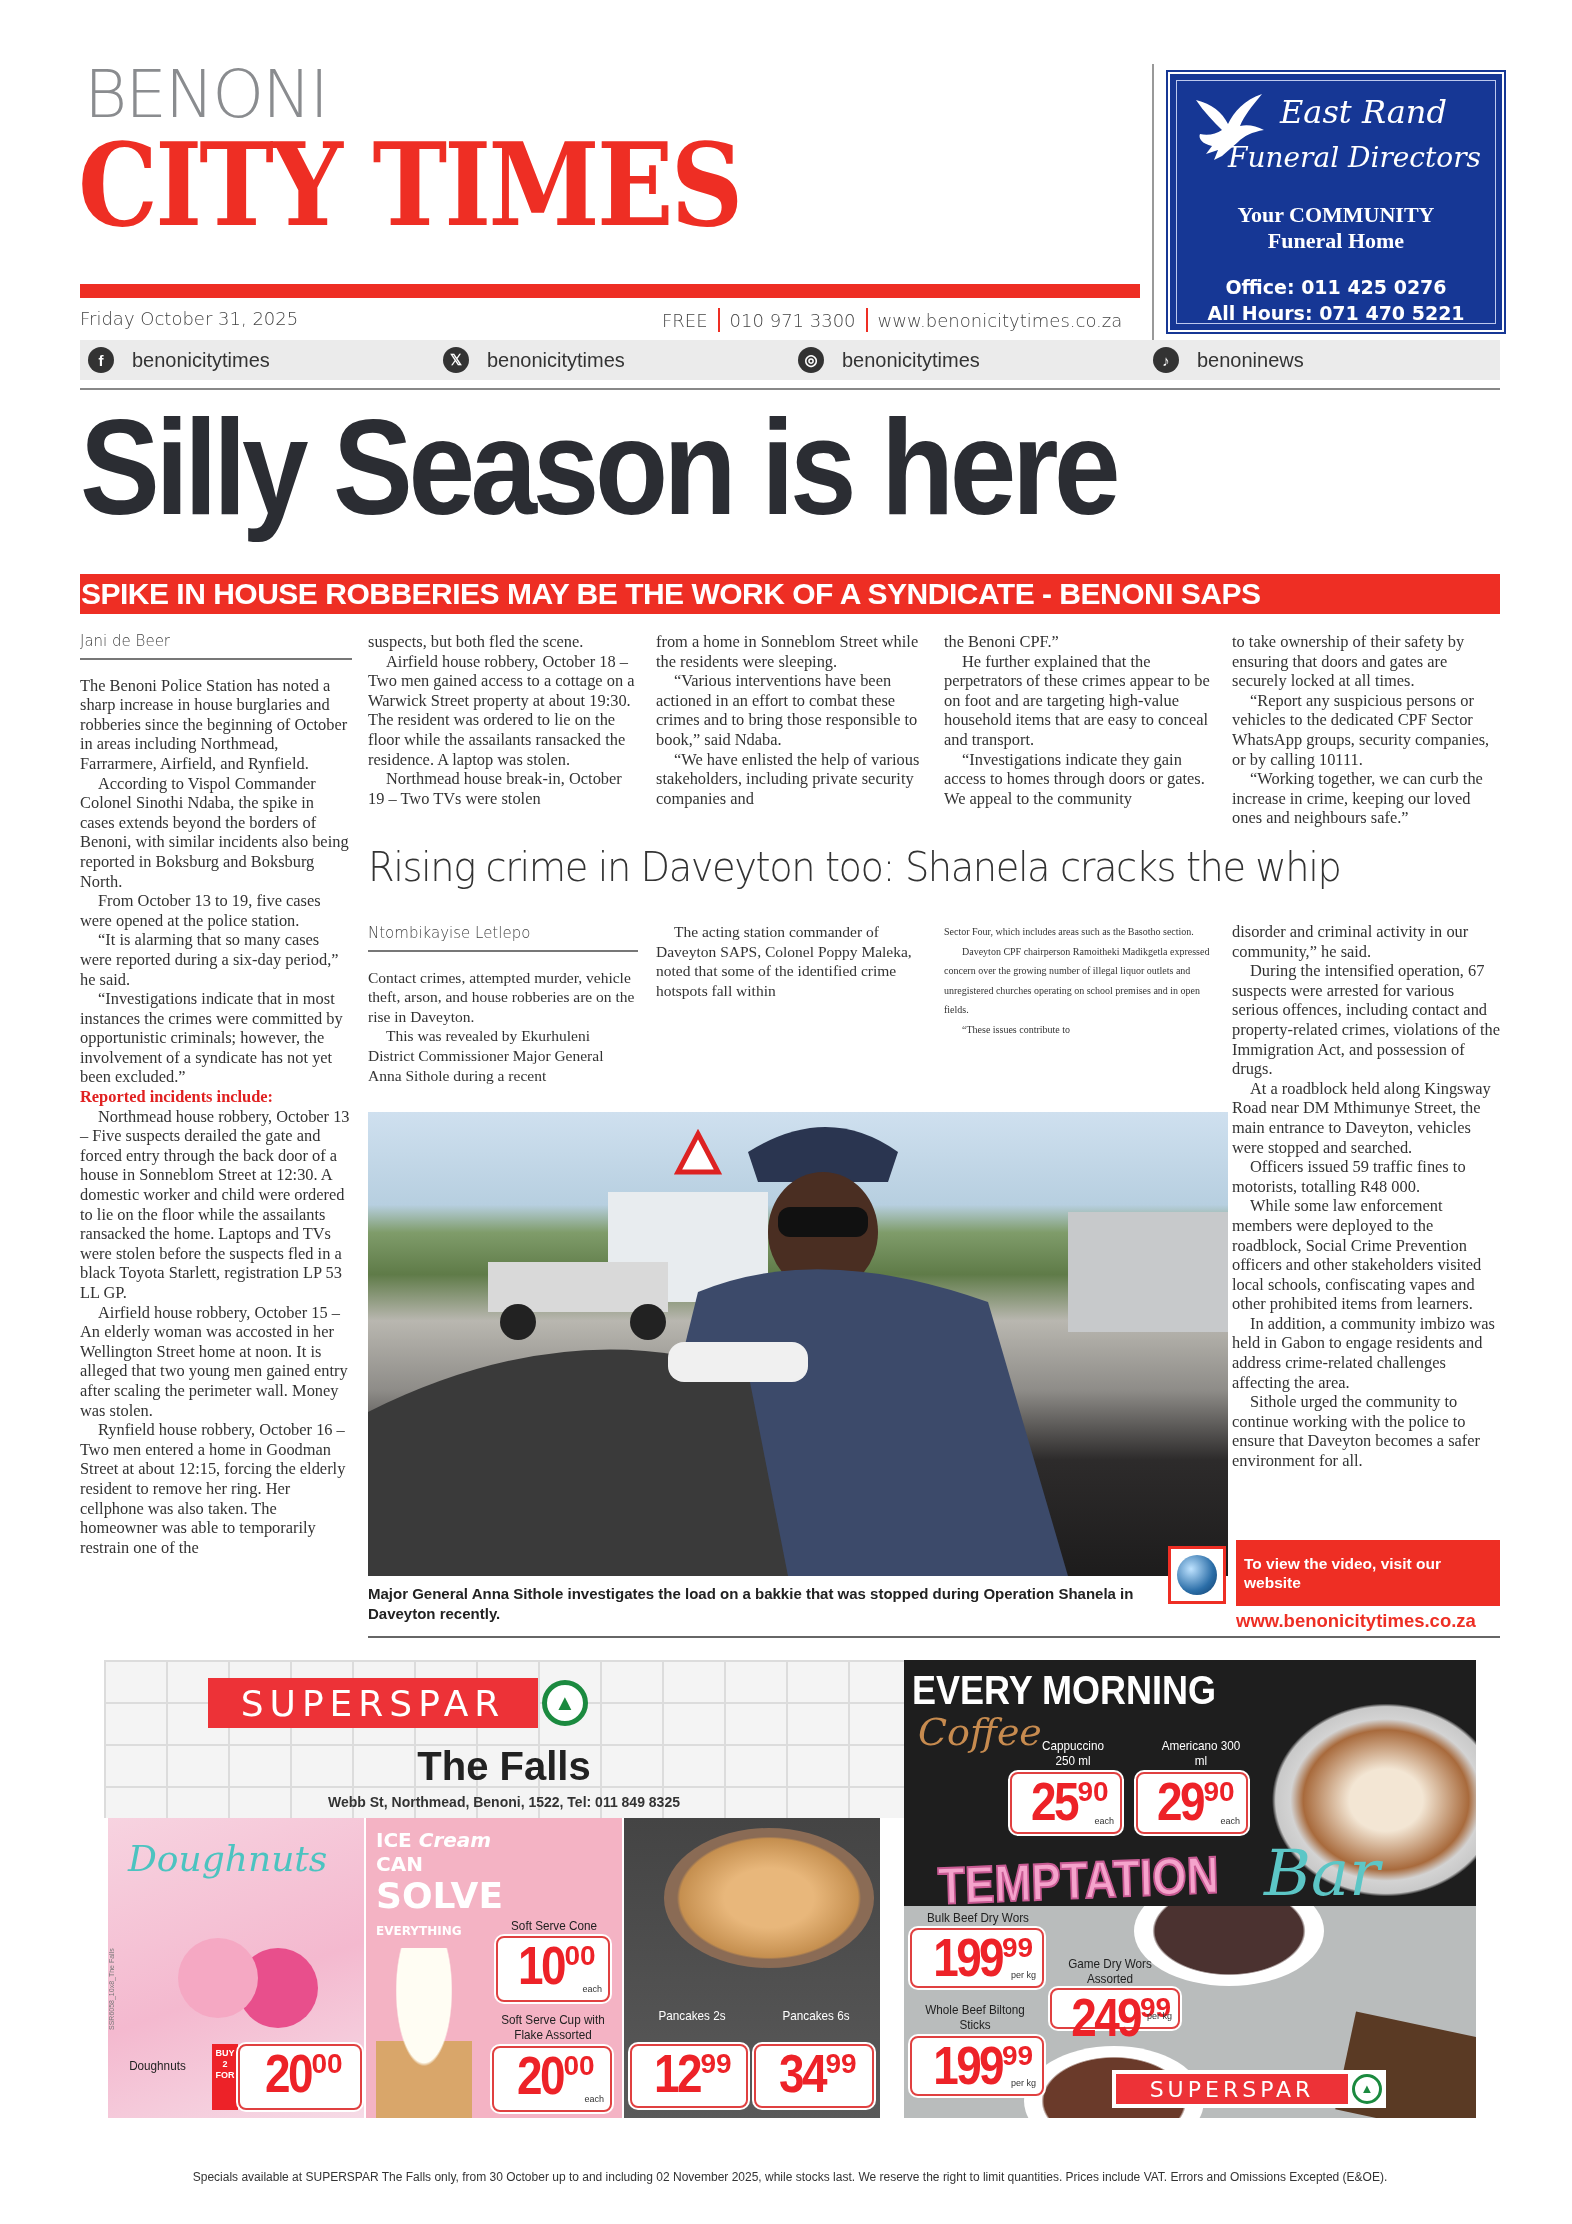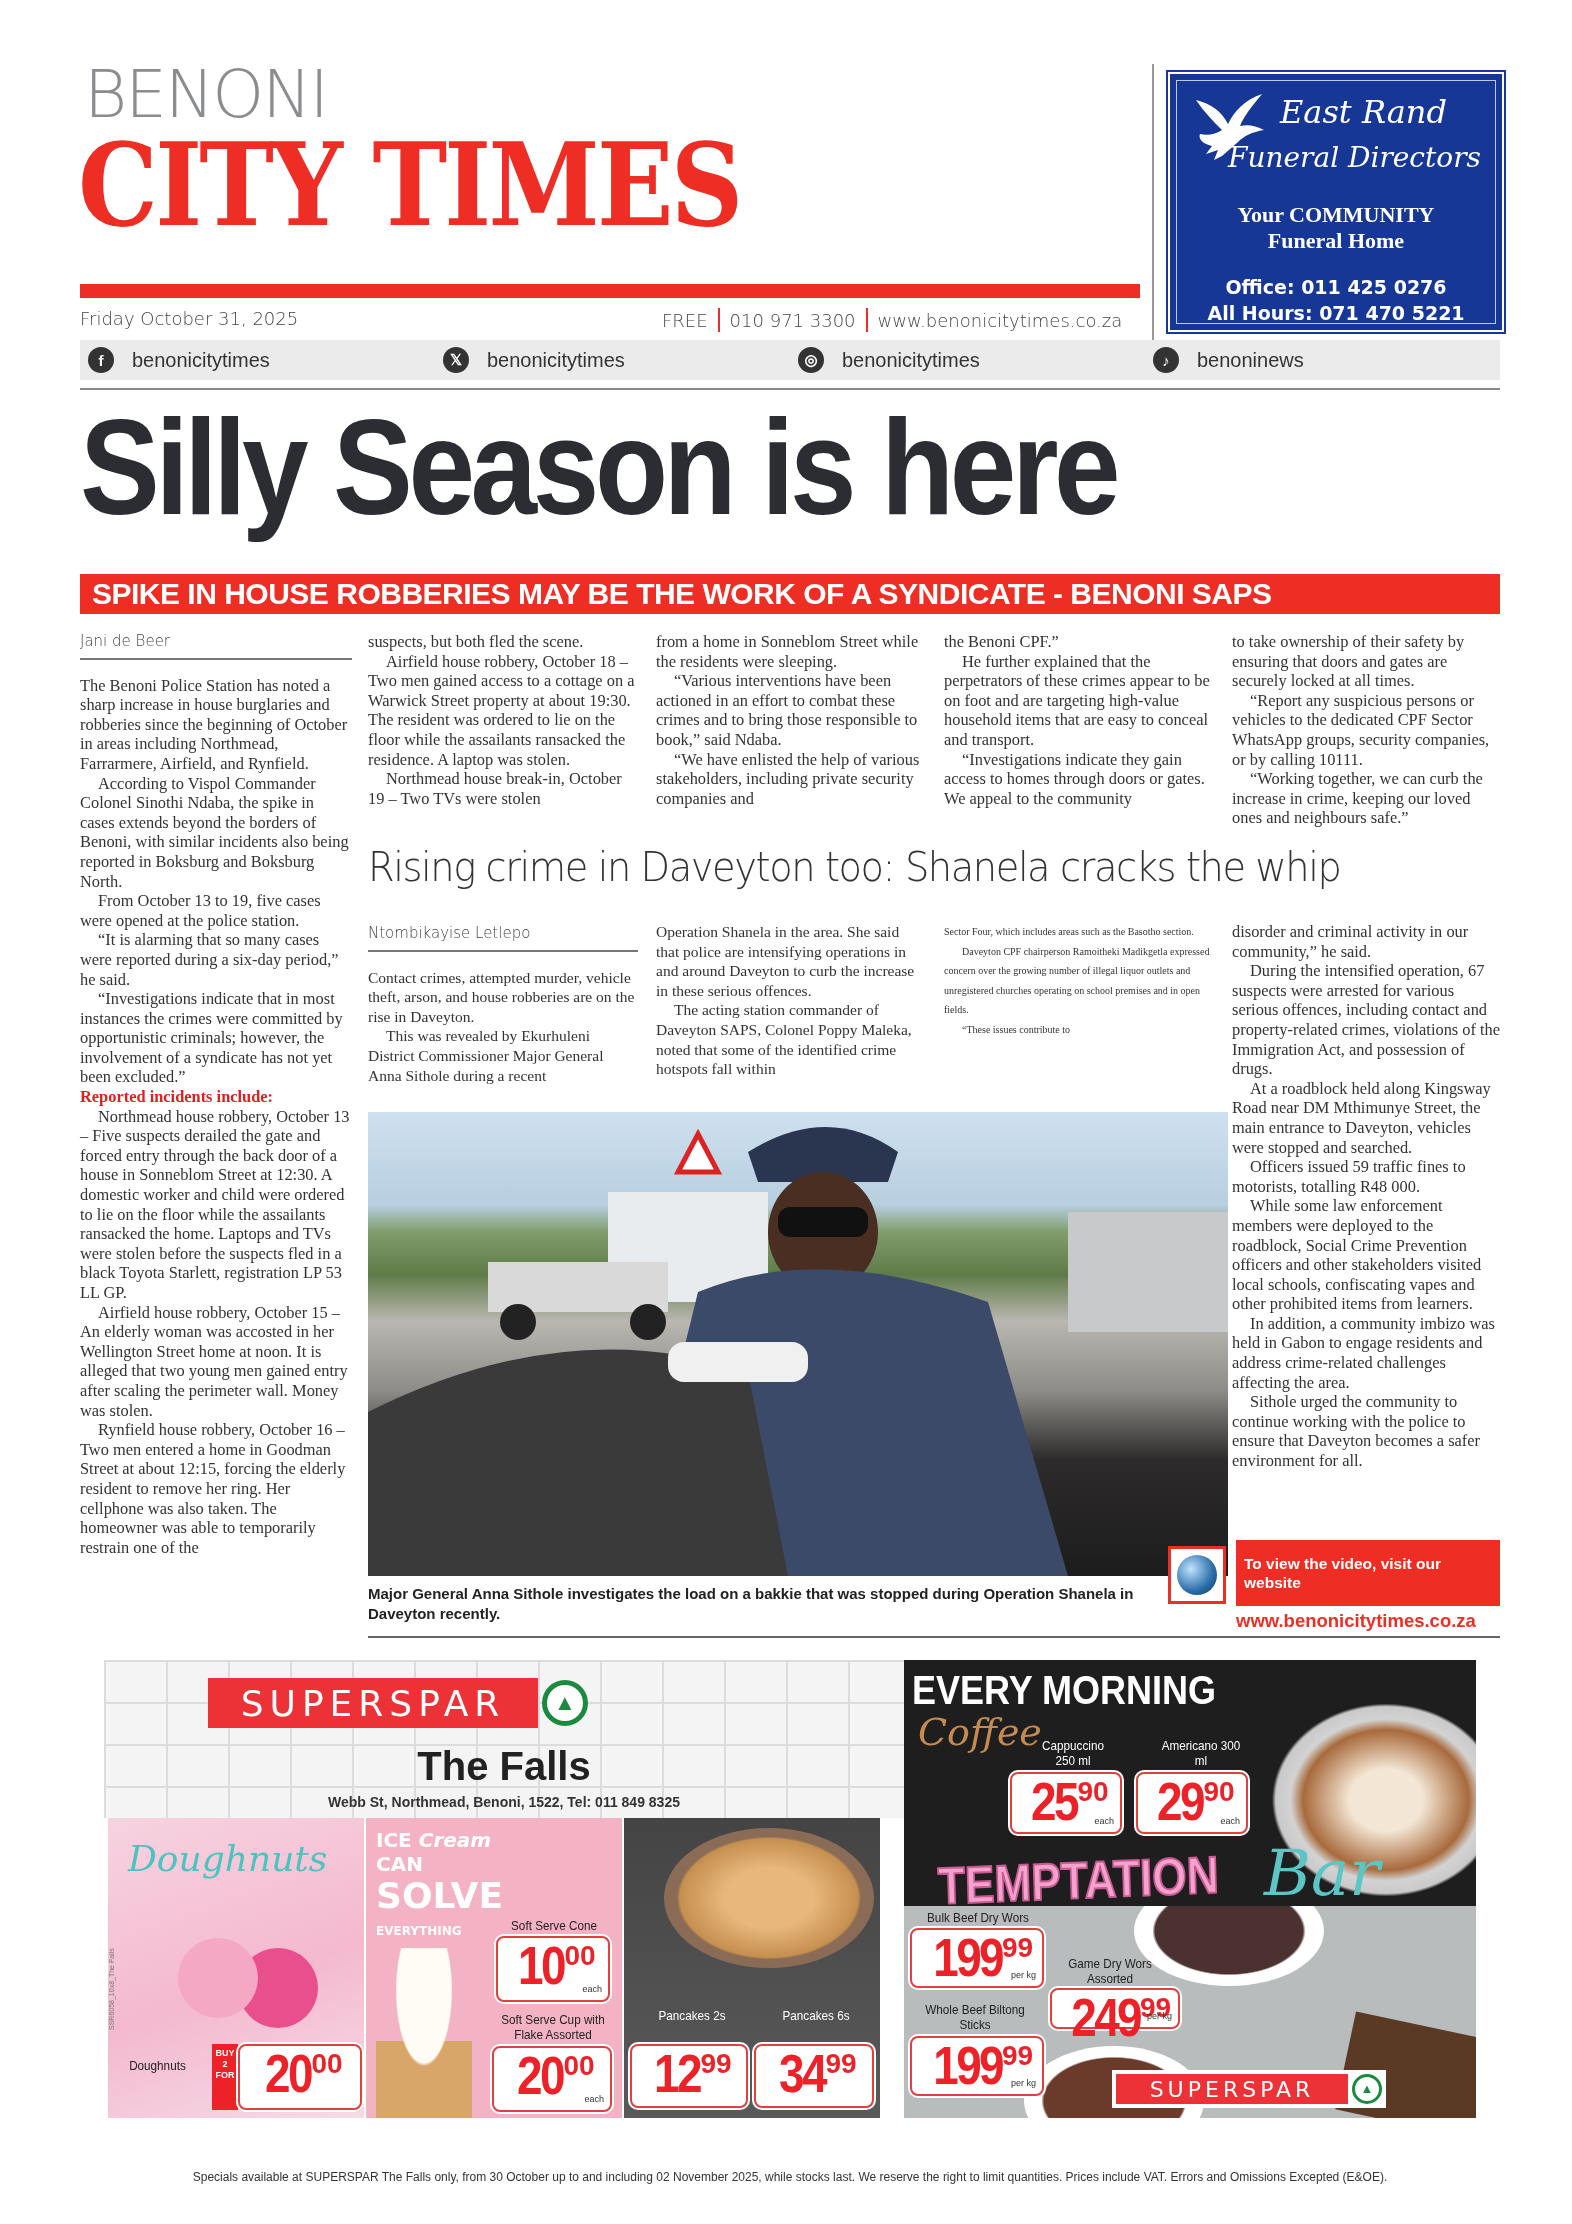--- a/index.html
+++ b/index.html
@@ -21,21 +21,21 @@
 .funeral .fd{position:absolute;left:58px;top:70px;font-family:"DejaVu Serif",serif;font-style:italic;font-size:28px;line-height:1}
 .funeral .yc{position:absolute;left:0;right:0;top:128px;font-family:Liberation Serif, serif;font-weight:bold;font-size:22px;line-height:26px}
 .funeral .ph{position:absolute;left:0;right:0;top:200px;font-family:"DejaVu Sans",sans-serif;font-weight:bold;font-size:19px;line-height:26px}
 
 .social{left:80px;top:340px;width:1420px;height:40px;background:#ebebeb;display:flex;align-items:center;font-family:"Liberation Sans",sans-serif;font-size:20px;color:#333}
 .social .s{display:flex;align-items:center;gap:18px;width:355px;padding-left:8px}
 .social .ic{width:26px;height:26px;border-radius:50%;background:#333;color:#fff;font-size:15px;display:flex;align-items:center;justify-content:center;font-weight:bold}
 .rule-top{left:80px;top:388px;width:1420px;height:2px;background:#888}
 
 .headline{left:80px;top:396px;font-family:"Liberation Sans",sans-serif;font-weight:bold;font-size:136px;color:#2b2d33;letter-spacing:-5px;line-height:1.05;transform:scaleX(0.88);transform-origin:left top;white-space:nowrap}
-.kicker{left:80px;top:574px;width:1420px;height:40px;background:#ee2e24;color:#fff;font-family:"Liberation Sans",sans-serif;font-weight:bold;font-size:30px;line-height:40px;padding-left:12px;letter-spacing:-0.5px;white-space:nowrap}
+.kicker{left:80px;top:574px;width:1420px;height:40px;background:#ee2e24;color:#fff;font-family:"Liberation Sans",sans-serif;font-weight:bold;font-size:30px;line-height:40px;padding-left:1px;letter-spacing:-0.5px;white-space:nowrap}
 
 .col{font-size:16.4px;line-height:19.6px;color:#333}
 .col p{text-indent:18px}
 .col p.ni{text-indent:0}
 .byline{font-family:"DejaVu Sans",sans-serif;font-weight:300;font-size:15px;color:#444;border-bottom:2px solid #777;padding-bottom:6px;margin-bottom:16px}
 .redsub{color:#e02020;font-weight:bold;text-indent:0!important}
 .subhead{left:368px;top:844px;font-family:"DejaVu Sans",sans-serif;font-weight:200;font-size:40px;color:#333;letter-spacing:-1.5px;white-space:nowrap;transform:scaleX(0.96);transform-origin:left top}
 
 .photo{left:368px;top:1112px;width:860px;height:464px;background:linear-gradient(180deg,#cfe0ef 0%,#b7cfe0 20%,#7f9c6a 26%,#5f7b48 35%,#b9b7b0 45%,#8e8c88 60%,#2d2b2b 75%,#1d1c1c 100%);overflow:hidden}
 .caption{left:368px;top:1584px;width:800px;font-family:"Liberation Sans",sans-serif;font-weight:bold;font-size:15px;line-height:20px;color:#222}
@@ -152,21 +152,20 @@
 </div>
 
 <div class="abs subhead">Rising crime in Daveyton too: Shanela cracks the whip</div>
 
 <div class="abs col" style="left:368px;top:924px;width:270px;font-size:15.5px">
   <div class="byline">Ntombikayise Letlepo</div>
   <p class="ni">Contact crimes, attempted murder, vehicle theft, arson, and house robberies are on the rise in Daveyton.</p>
   <p>This was revealed by Ekurhuleni District Commissioner Major General Anna Sithole during a recent</p>
 </div>
 <div class="abs col" style="left:656px;top:922px;width:270px;font-size:15.5px">
-  <p class="ni">Operation Shanela in the area. She said that police are intensifying operations in and around Daveyton to curb the increase in these serious offences.</p>
   <p>The acting station commander of Daveyton SAPS, Colonel Poppy Maleka, noted that some of the identified crime hotspots fall within</p>
 </div>
 <div class="abs col" style="left:944px;top:922px;width:274px;font-size:10px">
   <p class="ni">Sector Four, which includes areas such as the Basotho section.</p>
   <p>Daveyton CPF chairperson Ramoitheki Madikgetla expressed concern over the growing number of illegal liquor outlets and unregistered churches operating on school premises and in open fields.</p>
   <p>“These issues contribute to</p>
 </div>
 <div class="abs col" style="left:1232px;top:922px;width:272px">
   <p class="ni">disorder and criminal activity in our community,” he said.</p>
   <p>During the intensified operation, 67 suspects were arrested for various serious offences, including contact and property-related crimes, violations of the Immigration Act, and possession of drugs.</p>

